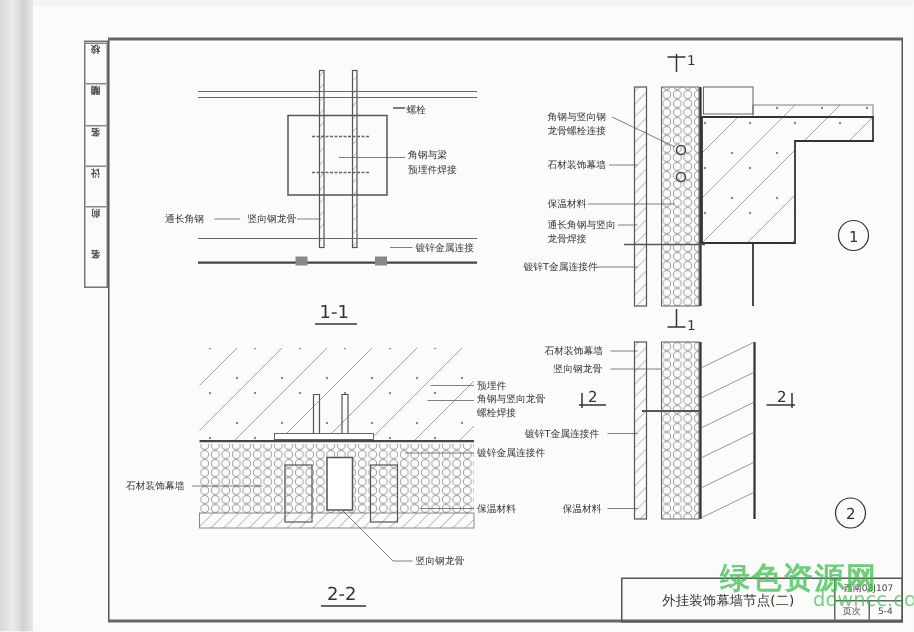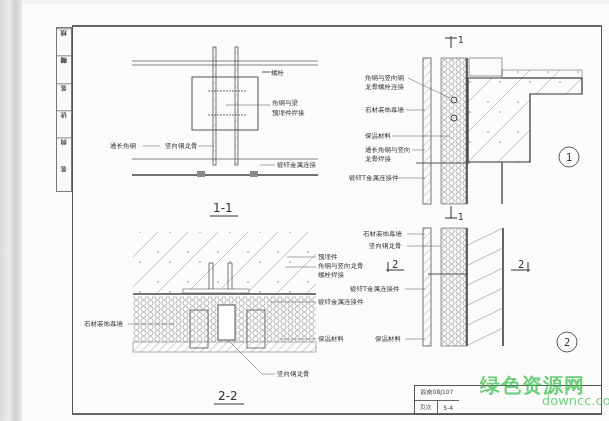--- a/index.html
+++ b/index.html
@@ -168,20 +168,21 @@
     <text class="lbl" x="350" y="291">镀锌T金属连接件</text>
     <line x1="405" y1="289" x2="425" y2="289" stroke="#555" stroke-width="0.5"></line>
     <text class="lbl" x="375" y="341">保温材料</text>
     <line x1="405" y1="339" x2="425" y2="339" stroke="#555" stroke-width="0.5"></line>
     <circle cx="567" cy="342" r="10" fill="none" stroke="#333" stroke-width="0.8"></circle>
     <text x="564" y="346" font-size="10" fill="#333">2</text>
   </g>
 </svg>
 
 <div class="title-block">
+  <div class="tb-main">外挂装饰幕墙节点(二)</div>
   <div class="tb-side">
     <div class="r1">西南08J107</div>
     <div class="r2">
       <span>页次</span>
       <span>5-4</span>
     </div>
   </div>
 </div>
 
 <div class="watermark">绿色资源网</div>

